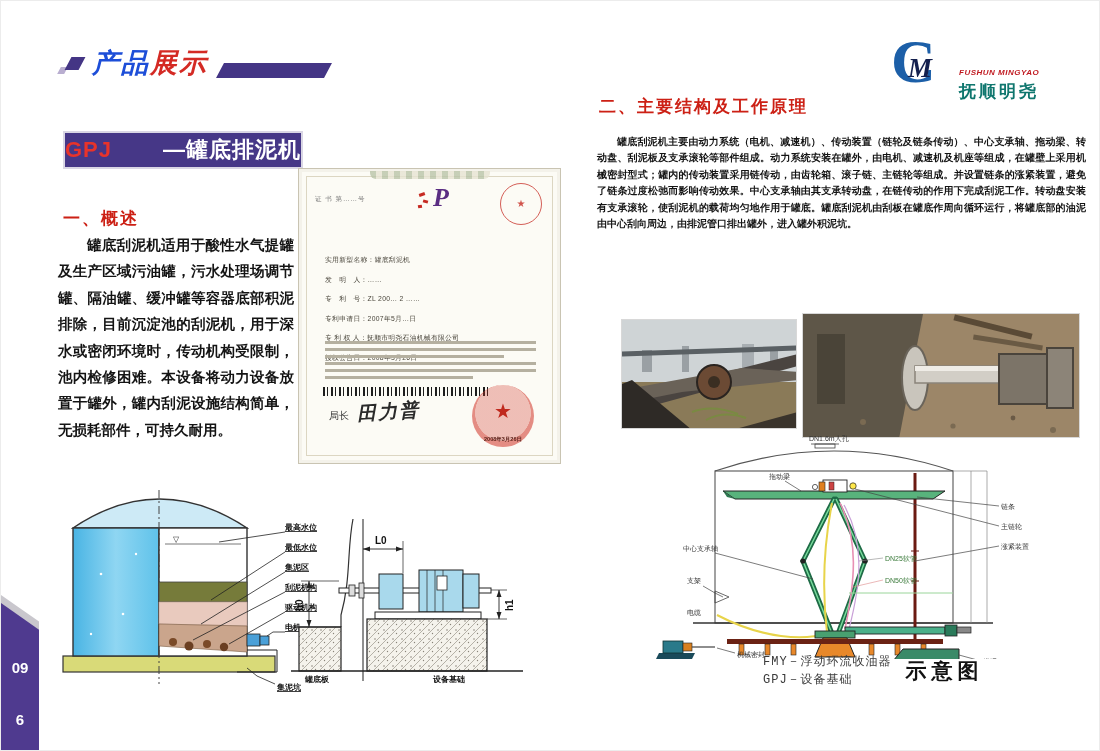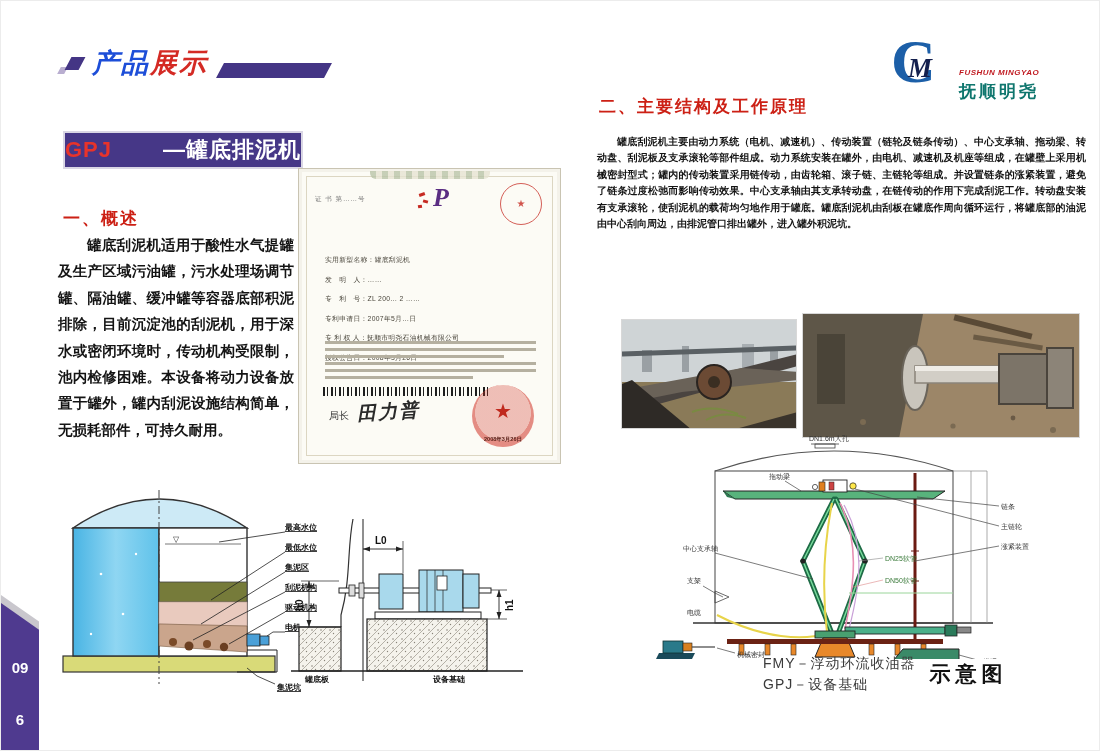--- a/index.html
+++ b/index.html
@@ -93,21 +93,21 @@
   .h-structure { left:598px; top:94px; }
   .p-structure { left:596px; top:133px; width:489px; font-size:10px; line-height:1.64; text-indent:2em; }
 
   .photo { border:1px solid #d8d8d8; overflow:hidden; }
   .photo1 { left:620px; top:318px; width:176px; height:110px; }
   .photo2 { left:801px; top:312px; width:278px; height:125px; }
 
   .schematic { left:652px; top:430px; width:436px; height:228px; }
   .sch-caption { left:762px; top:652px; display:flex; align-items:center; }
   .capt-lines { text-align:left; margin-right:14px; }
-  .capt-line { font-size:14px; color:#3a3a3a; letter-spacing:1px; line-height:1.5; white-space:nowrap; }
+  .capt-line { font-size:12px; color:#3a3a3a; letter-spacing:1px; line-height:1.5; white-space:nowrap;font-family:Liberation Mono, monospace; }
   .capt-title { font-size:21px; font-weight:bold; color:#111; letter-spacing:5px; white-space:nowrap; }
 
   svg text { font-family:"Liberation Sans", sans-serif; }
   .dwg-label { font-size:8px; font-weight:bold; fill:#111; text-decoration:underline; }
   .sch-label { font-size:7px; fill:#333; }
   .sch-label-g { font-size:7px; fill:#3a7a3a; }
 </style>
 </head>
 <body>
 

